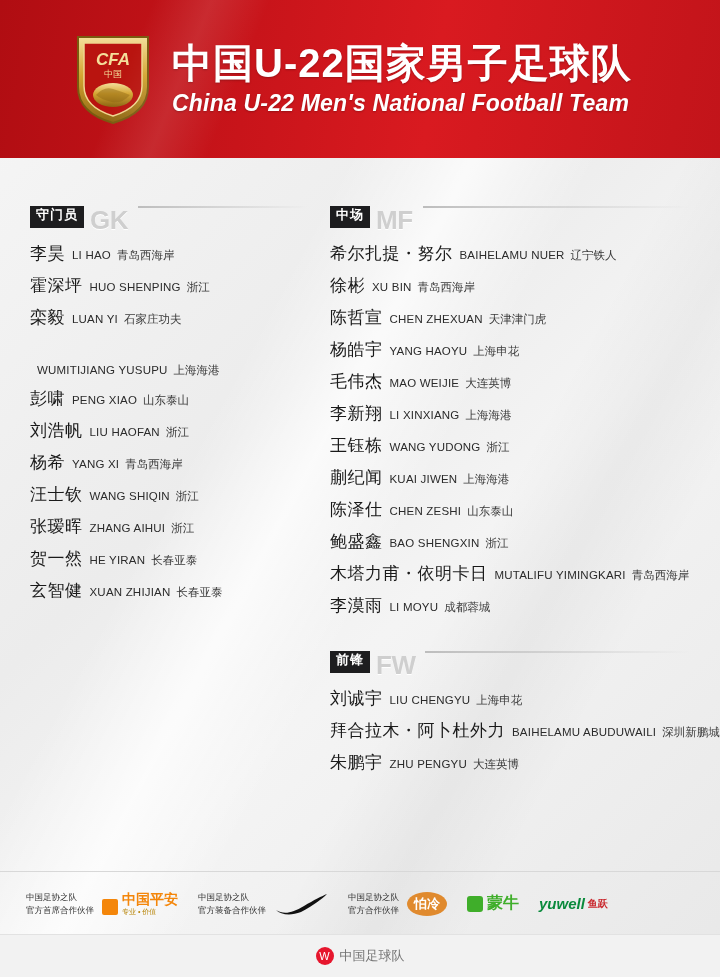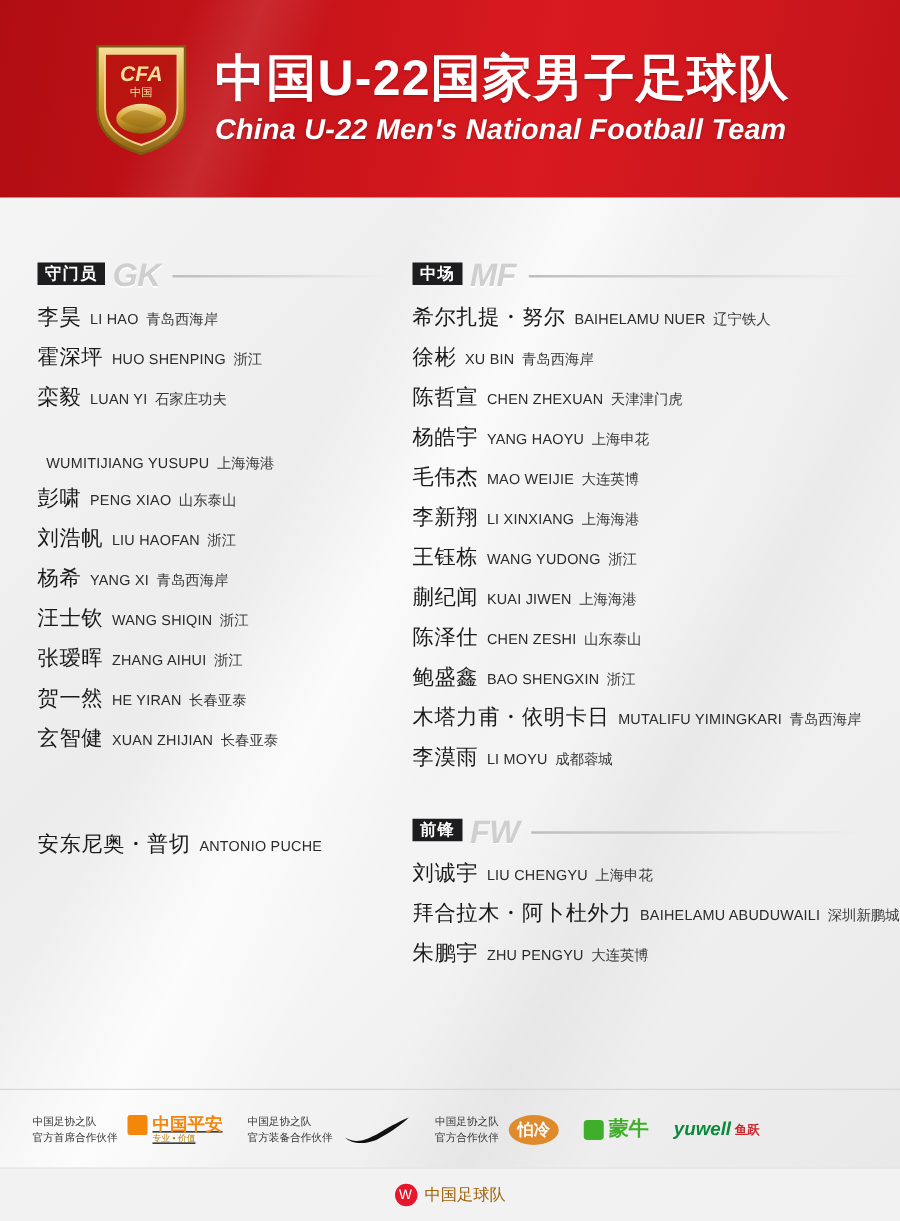--- a/index.html
+++ b/index.html
@@ -95,37 +95,35 @@
   .col {
     position: relative;
   }
   .col-left { width: 330px; }
   .col-right { width: 360px; padding-left: 22px; }
 
   .group { margin-bottom: 34px; }
 
   .group-head {
     display: flex;
-    align-items: flex-end;
     gap: 6px;
     margin-bottom: 14px;
   }
   .tag-cn {
     background: #1d1d1f;
     color: #ffffff;
     font-size: 13px;
     font-weight: bold;
     padding: 2px 6px 3px 6px;
     line-height: 1;
     letter-spacing: 1px;
   }
   .tag-en {
     font-size: 26px;
     font-weight: bold;
-    font-style: italic;
     line-height: 0.85;
     color: #cfcfcf;
     letter-spacing: -0.5px;
     text-shadow: 0 1px 0 #ffffff;
     position: relative;
     top: 3px;
   }
   .rule {
     flex: 1 1 auto;
     height: 2px;
@@ -200,23 +198,22 @@
   }
   .sp-cap {
     font-size: 8.5px;
     color: #333;
     line-height: 1.45;
     white-space: nowrap;
   }
   .sp-logo { display: flex; align-items: center; }
   .pingan {
     display: flex;
-    align-items: flex-start;
+    align-items: flex-end;
     gap: 4px;
-    text-decoration: underline;
   }
   .pingan-mark {
     width: 16px; height: 16px;
     background: #f4860a;
     border-radius: 2px;
   }
   .pingan-txt {
     font-size: 14px;
     font-weight: bold;
     color: #f4860a;
@@ -264,21 +261,21 @@
   .weibo-icon {
     width: 18px; height: 18px;
     border-radius: 50%;
     background: #e6162d;
     color: #fff;
     font-size: 11px;
     display: flex; align-items: center; justify-content: center;
   }
   .weibo-text {
     font-size: 13px;
-    color: #a16207;
+    color: #737373;
   }
 </style>
 </head>
 <body>
 
 <div class="poster">
   <div class="sheen"></div>
 
   <div class="header">
     <div class="header-inner">
@@ -369,24 +366,20 @@
           <span class="p-club">长春亚泰</span>
         </div>
         <div class="player">
           <span class="p-cn">玄智健</span>
           <span class="p-en">XUAN ZHIJIAN</span>
           <span class="p-club">长春亚泰</span>
         </div>
       </div>
 
       <div class="group" style="margin-top:62px;">
-        <div class="player">
-          <span class="p-cn">安东尼奥・普切</span>
-          <span class="p-en">ANTONIO PUCHE</span>
-        </div>
       </div>
 
     </div>
 
     <div class="col col-right">
 
       <div class="group">
         <div class="group-head">
           <span class="tag-cn">中场</span>
           <span class="tag-en">MF</span>

